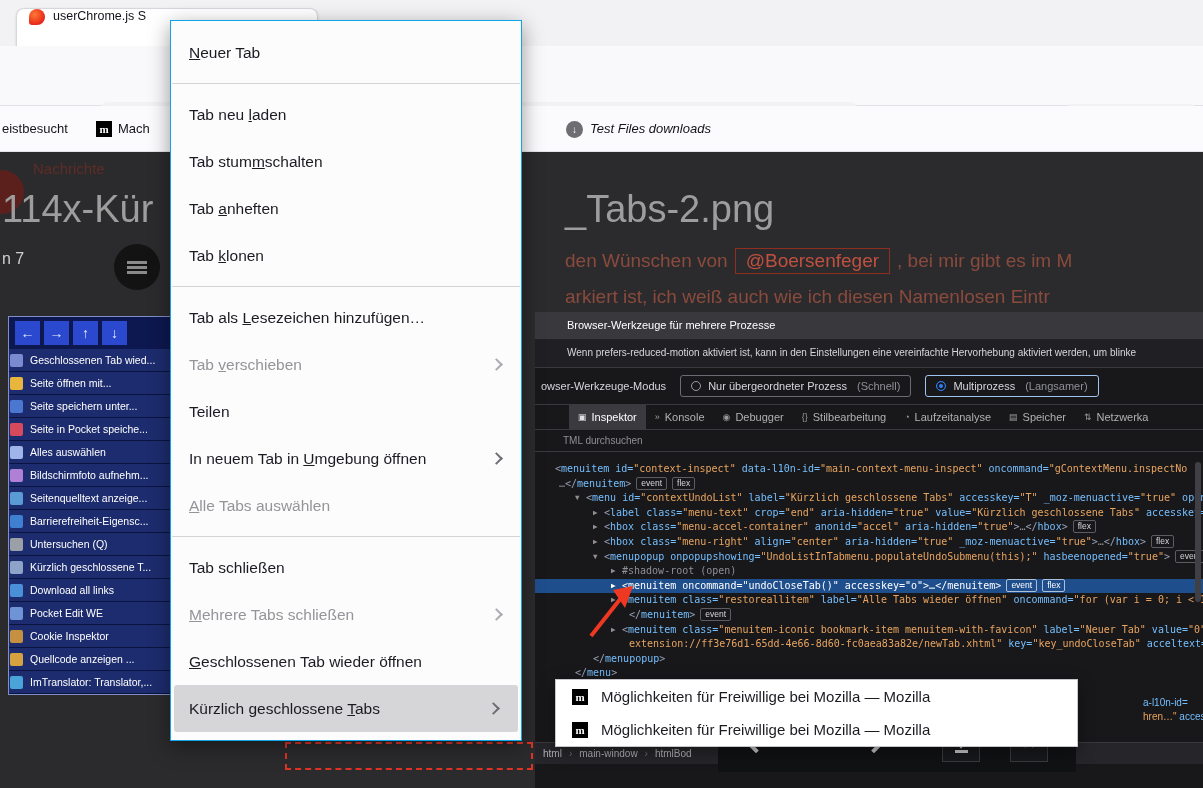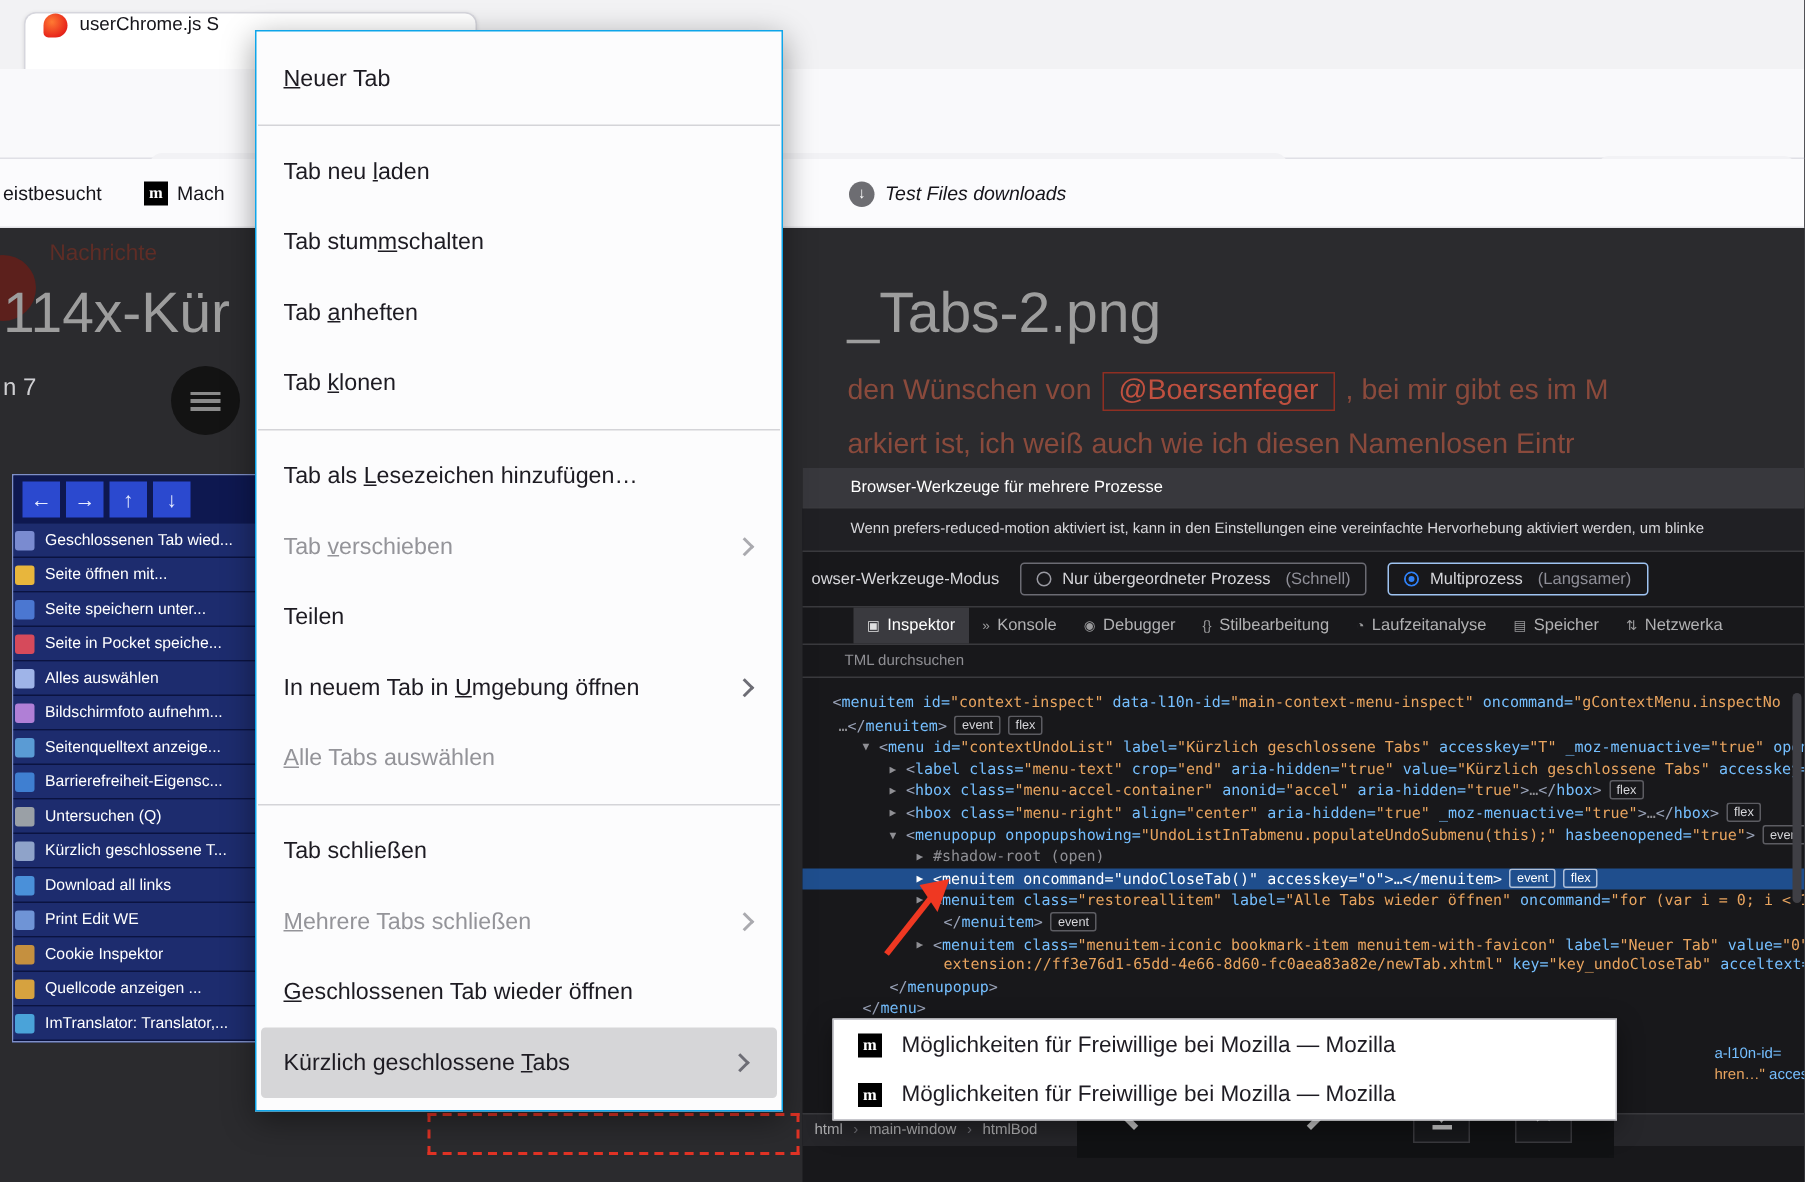--- a/index.html
+++ b/index.html
@@ -243,21 +243,21 @@
         <div class="shot-row">
           <span class="shot-ico" style="background: rgb(143, 163, 201);"></span>
           <span class="shot-label">Kürzlich geschlossene T...</span>
         </div>
         <div class="shot-row">
           <span class="shot-ico" style="background: rgb(74, 144, 217);"></span>
           <span class="shot-label">Download all links</span>
         </div>
         <div class="shot-row">
           <span class="shot-ico" style="background: rgb(111, 148, 214);"></span>
-          <span class="shot-label">Print Edit WE</span>
+          <span class="shot-label">Pocket Edit WE</span>
         </div>
         <div class="shot-row">
           <span class="shot-ico" style="background: rgb(197, 144, 63);"></span>
           <span class="shot-label">Cookie Inspektor</span>
         </div>
         <div class="shot-row">
           <span class="shot-ico" style="background: rgb(214, 162, 63);"></span>
           <span class="shot-label">Quellcode anzeigen ...</span>
         </div>
         <div class="shot-row">

